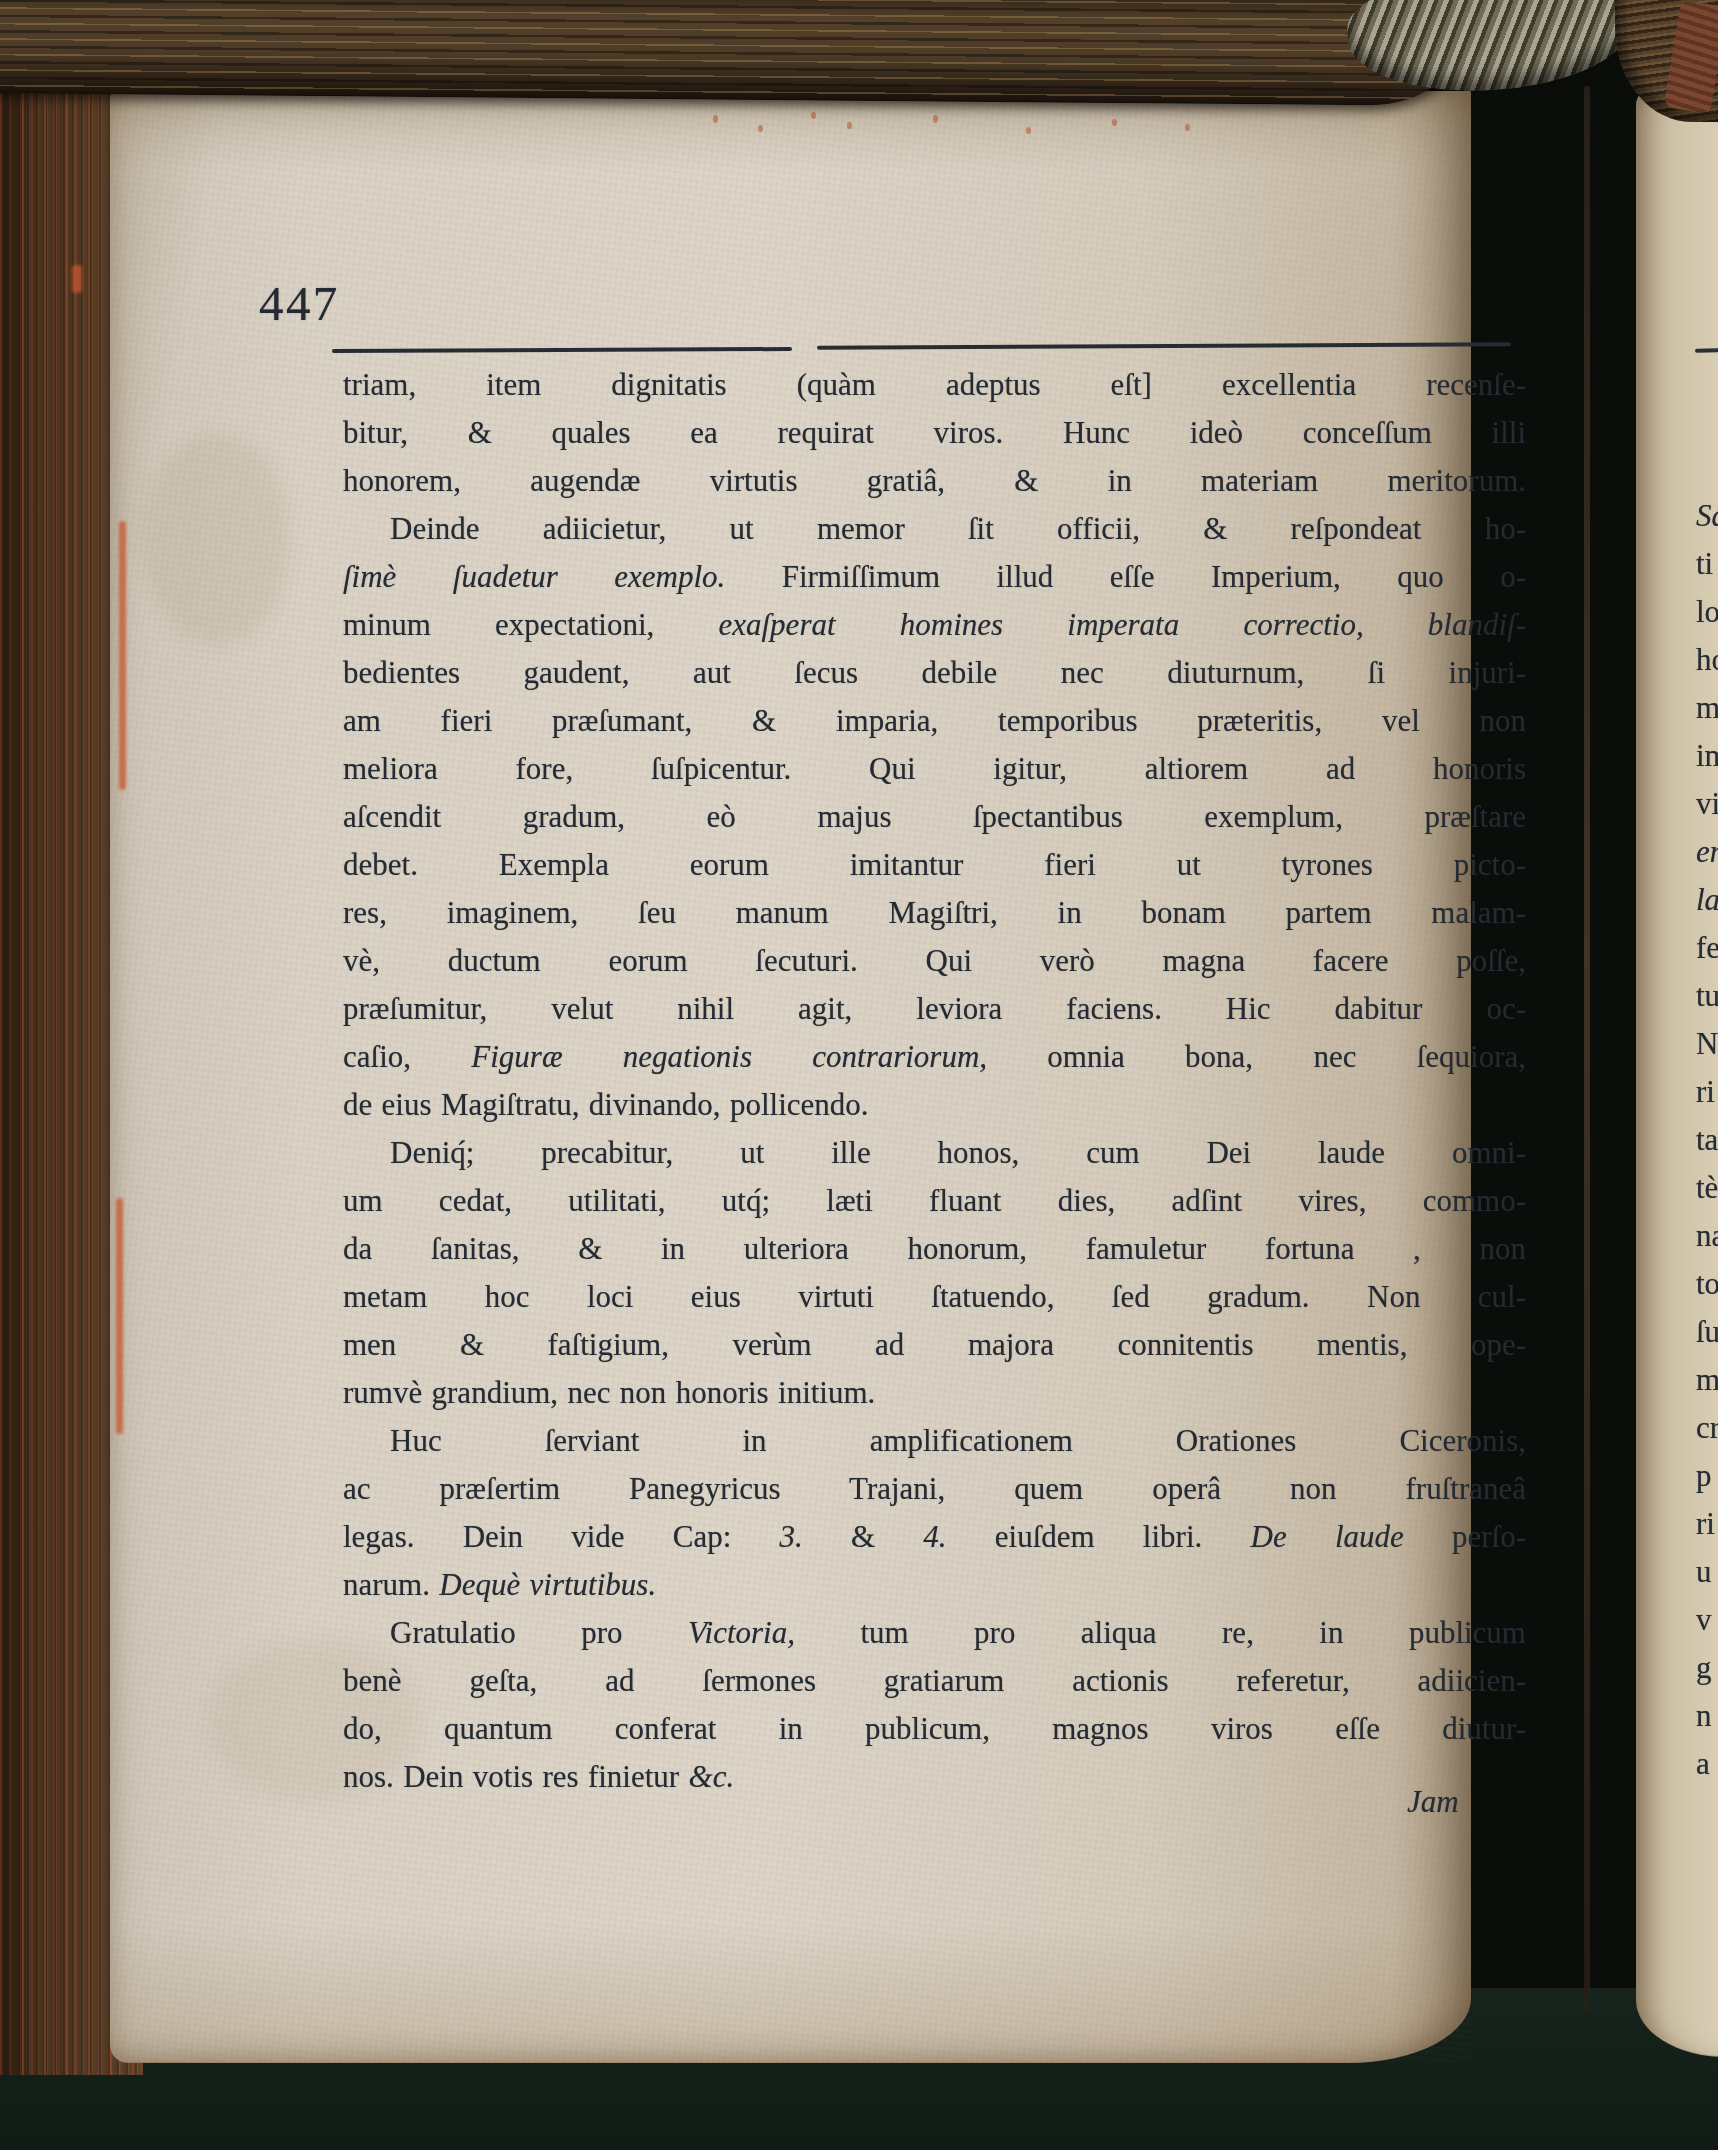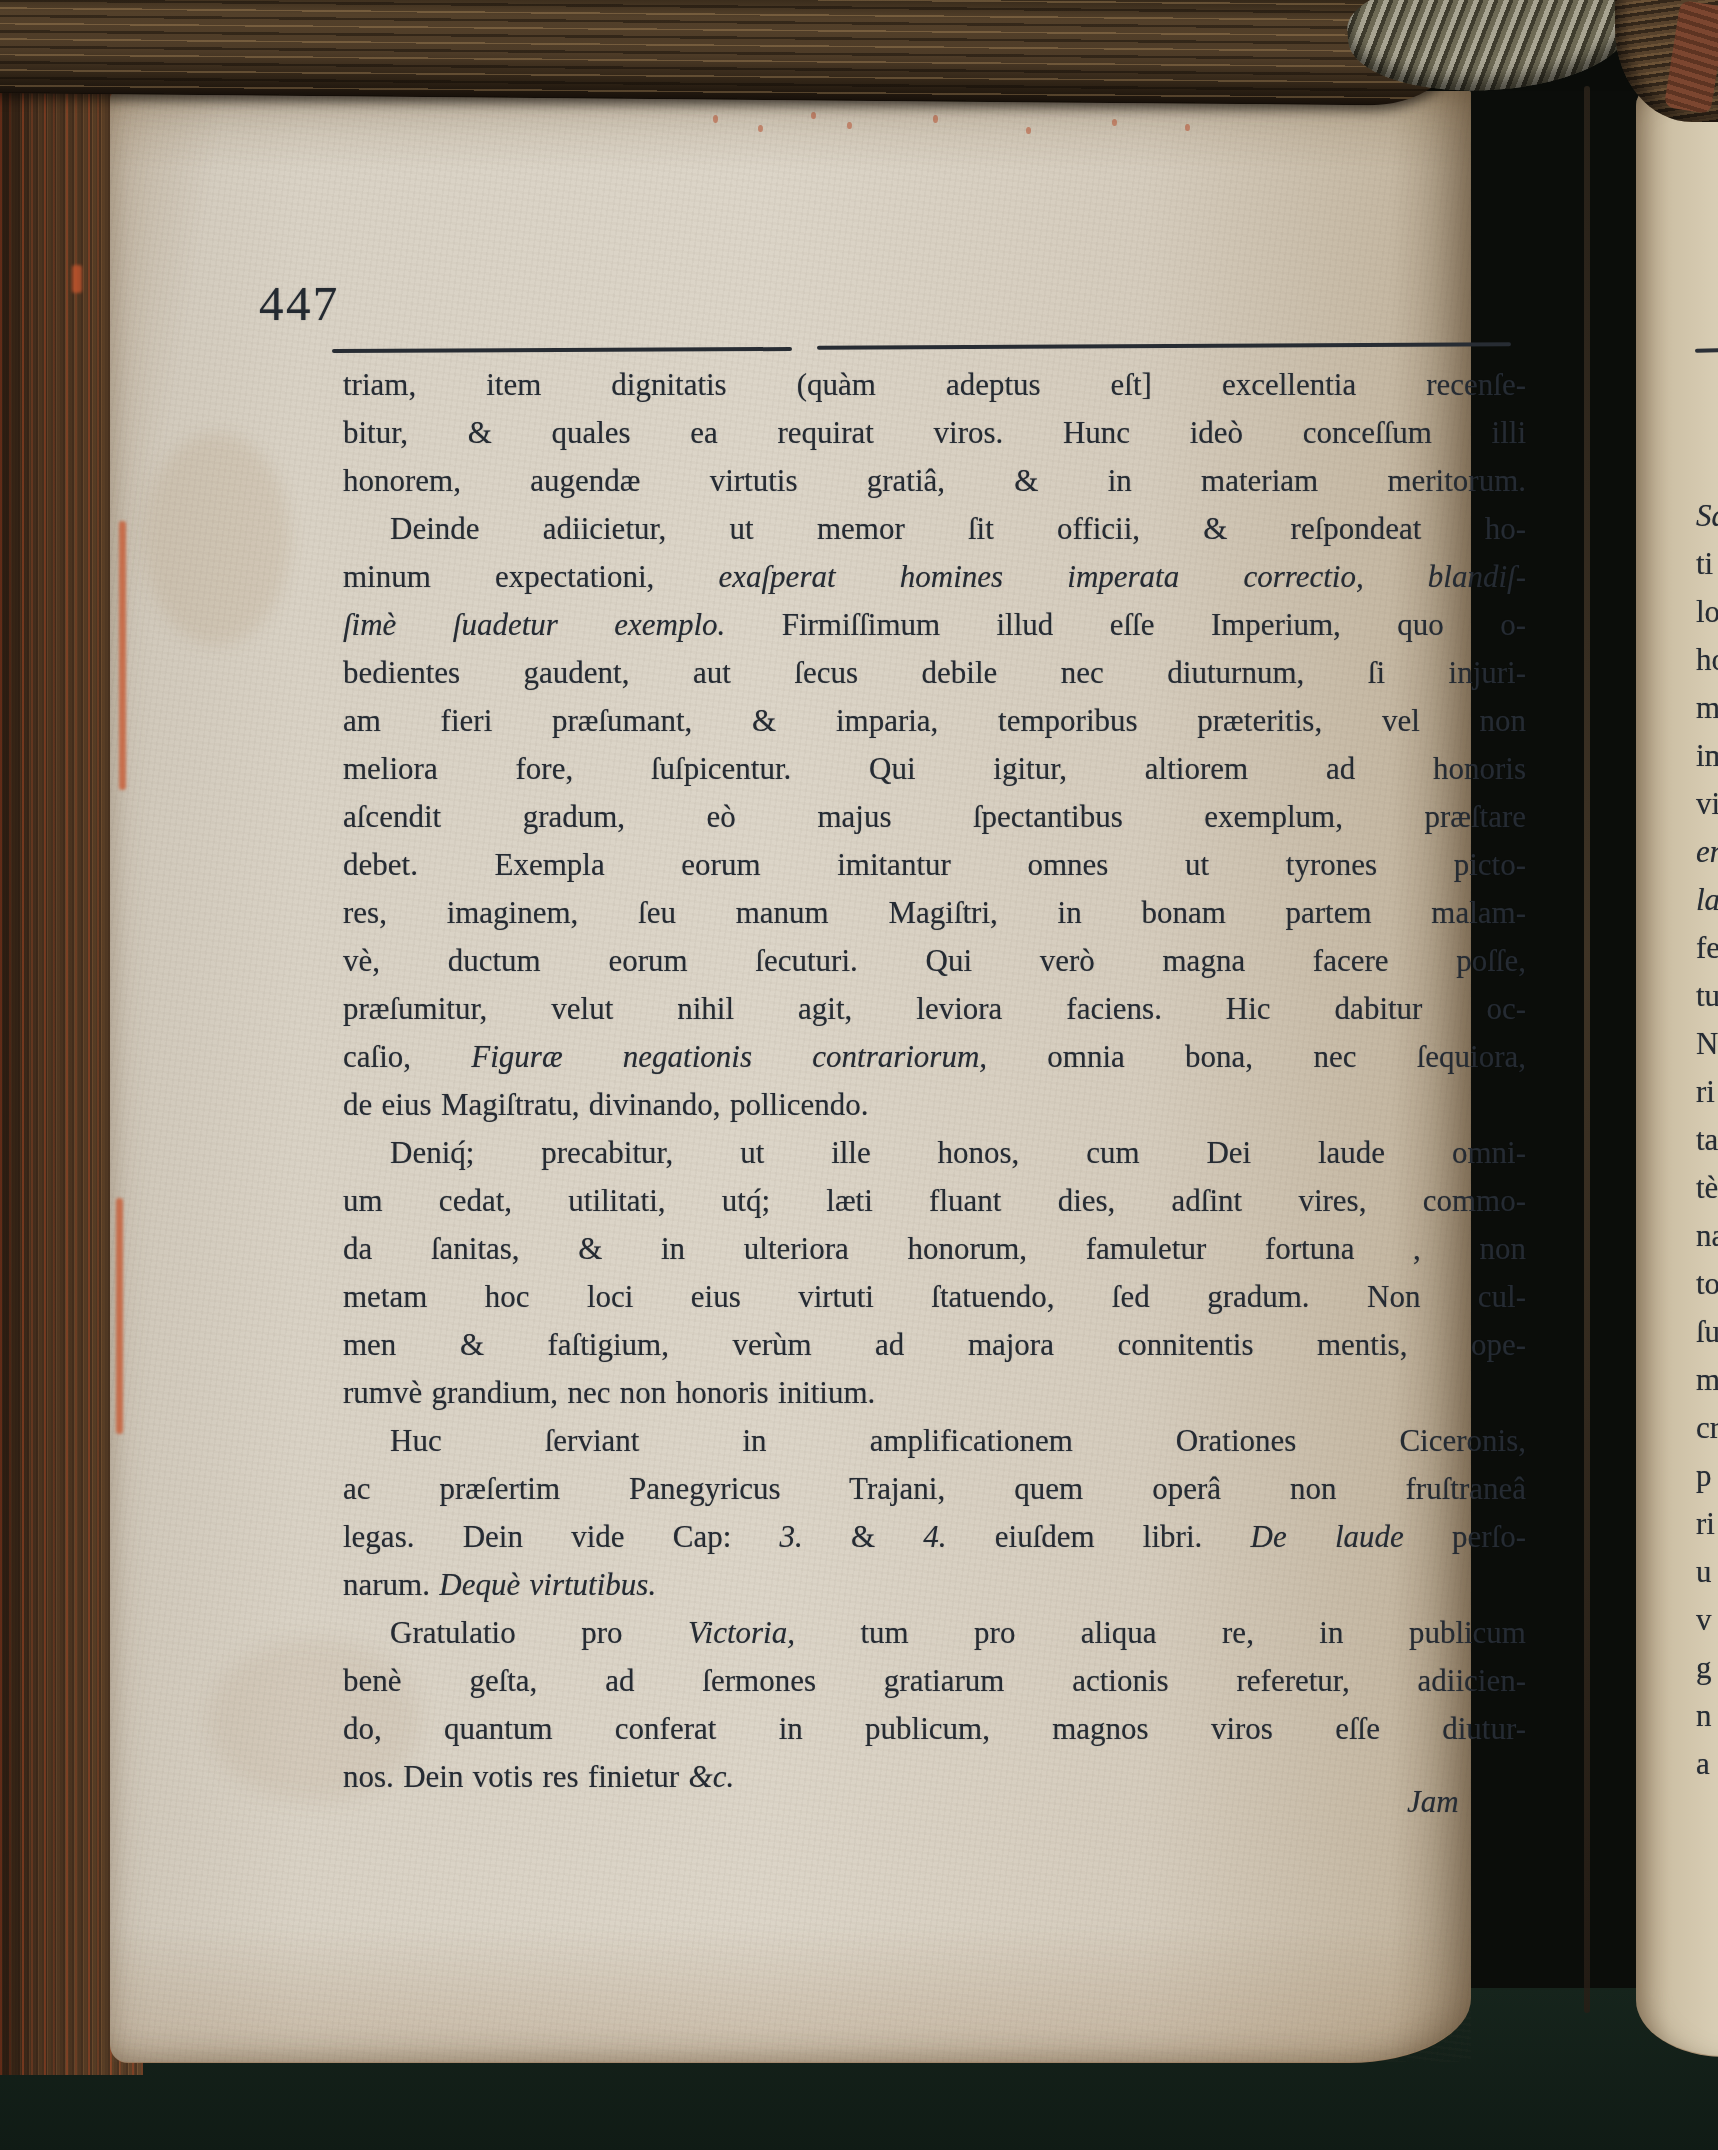--- a/index.html
+++ b/index.html
@@ -159,27 +159,27 @@
 
     <div class="page-number">447</div>
     <div class="rule rule-a"></div>
     <div class="rule rule-b"></div>
 
     <div class="text-lines">
         <div class="line"><span class="seg">triam, item dignitatis (quàm adeptus eſt] excellentia recenſe-</span></div>
         <div class="line"><span class="seg">bitur, &amp; quales ea requirat viros. Hunc ideò conceſſum illi</span></div>
         <div class="line"><span class="seg">honorem, augendæ virtutis gratiâ, &amp; in materiam meritorum.</span></div>
         <div class="line indent"><span class="seg">Deinde adiicietur, ut memor ſit officii, &amp; reſpondeat ho-</span></div>
+        <div class="line"><span class="seg i">ſimè ſuadetur exemplo. </span><span class="seg">Firmiſſimum illud eſſe Imperium, quo o-</span></div>
         <div class="line"><span class="seg">minum expectationi, </span><span class="seg i">exaſperat homines imperata correctio, blandiſ-</span></div>
-        <div class="line"><span class="seg i">ſimè ſuadetur exemplo. </span><span class="seg">Firmiſſimum illud eſſe Imperium, quo o-</span></div>
         <div class="line"><span class="seg">bedientes gaudent, aut ſecus debile nec diuturnum, ſi injuri-</span></div>
         <div class="line"><span class="seg">am fieri præſumant, &amp; imparia, temporibus præteritis, vel non</span></div>
         <div class="line"><span class="seg">meliora fore, ſuſpicentur. Qui igitur, altiorem ad honoris</span></div>
         <div class="line"><span class="seg">aſcendit gradum, eò majus ſpectantibus exemplum, præſtare</span></div>
-        <div class="line"><span class="seg">debet. Exempla eorum imitantur omnes ut tyrones picto-</span></div>
+        <div class="line"><span class="seg">debet. Exempla eorum imitantur fieri ut tyrones picto-</span></div>
         <div class="line"><span class="seg">res, imaginem, ſeu manum Magiſtri, in bonam partem malam-</span></div>
         <div class="line"><span class="seg">vè, ductum eorum ſecuturi. Qui verò magna facere poſſe,</span></div>
         <div class="line"><span class="seg">præſumitur, velut nihil agit, leviora faciens. Hic dabitur oc-</span></div>
         <div class="line"><span class="seg">caſio, </span><span class="seg i">Figuræ negationis contrariorum,</span><span class="seg"> omnia bona, nec ſequiora,</span></div>
         <div class="line nofill"><span class="seg">de eius Magiſtratu, divinando, pollicendo.</span></div>
         <div class="line indent"><span class="seg">Deniq́; precabitur, ut ille honos, cum Dei laude omni-</span></div>
         <div class="line"><span class="seg">um cedat, utilitati, utq́; læti fluant dies, adſint vires, commo-</span></div>
         <div class="line"><span class="seg">da ſanitas, &amp; in ulteriora honorum, famuletur fortuna , non</span></div>
         <div class="line"><span class="seg">metam hoc loci eius virtuti ſtatuendo, ſed gradum. Non cul-</span></div>
         <div class="line"><span class="seg">men &amp; faſtigium, verùm ad majora connitentis mentis, ope-</span></div>

